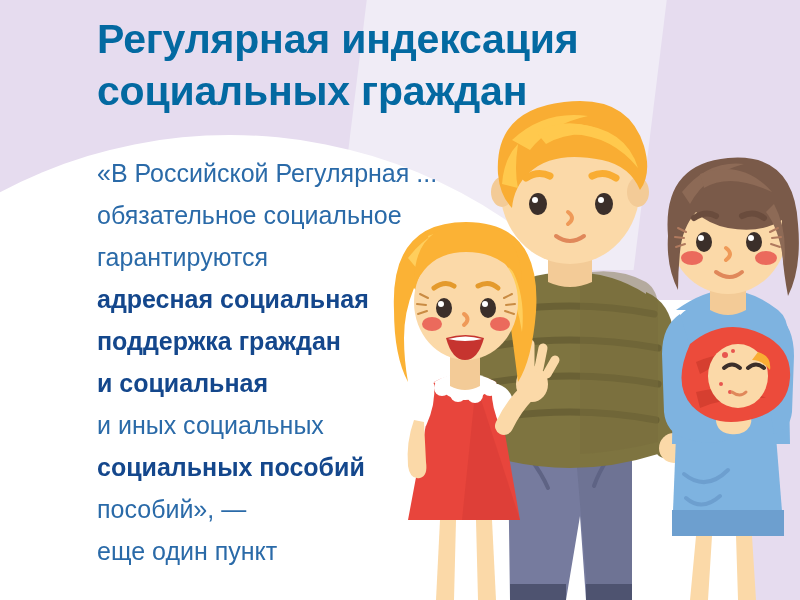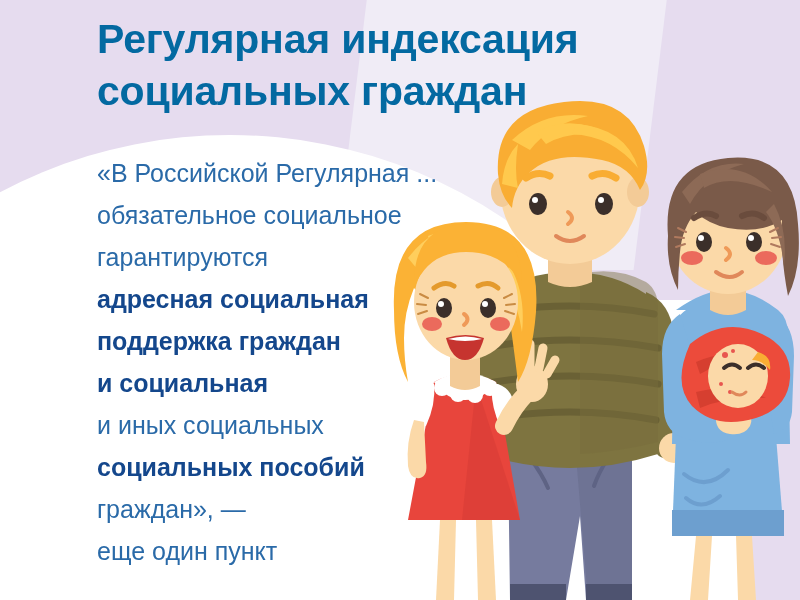--- a/index.html
+++ b/index.html
@@ -281,17 +281,17 @@
 
   <div class="body-copy" id="body-copy">
       <span class="line">«В Российской Регулярная ...</span>
       <span class="line">обязательное социальное</span>
       <span class="line">гарантируются</span>
       <span class="line em">адресная социальная</span>
       <span class="line em">поддержка граждан</span>
       <span class="line em">и социальная</span>
       <span class="line">и иных социальных</span>
       <span class="line em">социальных пособий</span>
-      <span class="line">граждан», —</span>
+      <span class="line">пособий», —</span>
       <span class="line">еще один пункт</span>
     </div>
 
 </div>
 
 </body></html>

